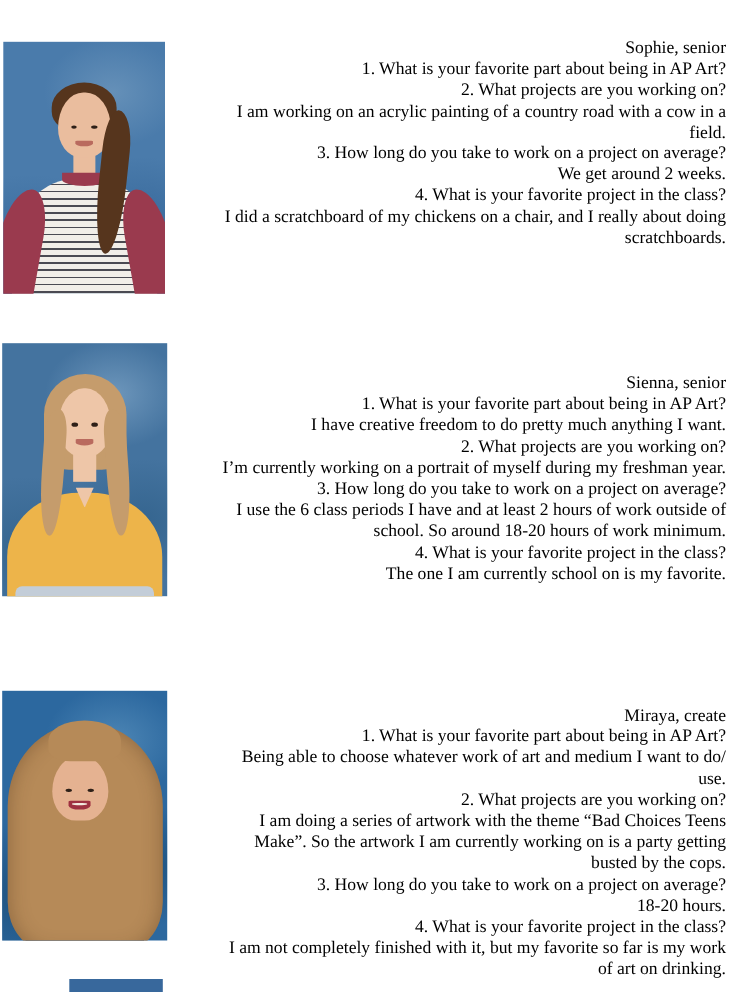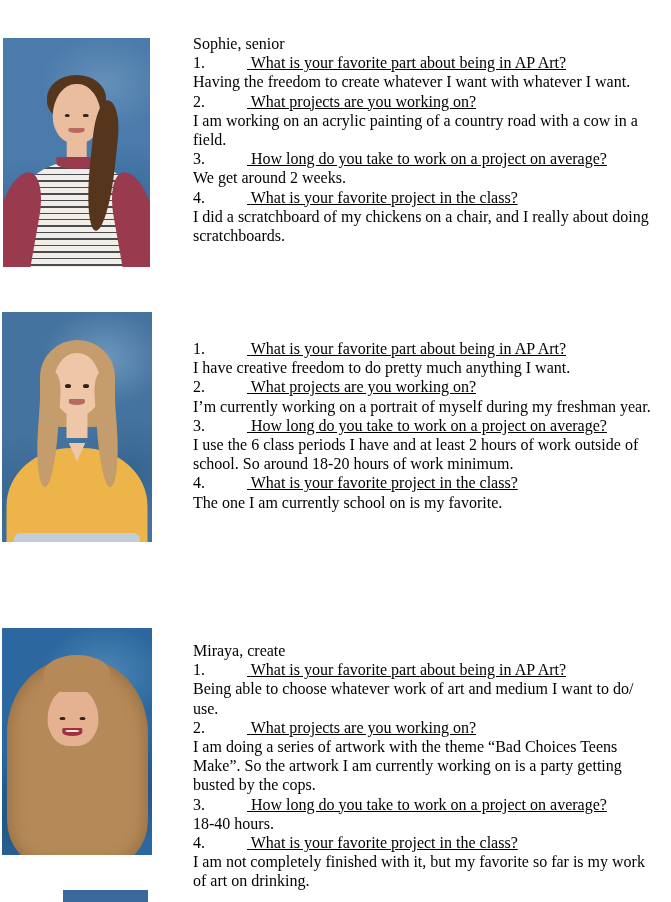--- a/index.html
+++ b/index.html
@@ -3,32 +3,33 @@
 <meta charset="utf-8">
 <style>
   html,body{margin:0;padding:0;background:#ffffff;}
   #page{
     position:relative;
     width:671px;height:902px;
     background:#ffffff;
     font-family:"Liberation Serif","DejaVu Serif",serif;
     color:#000000;
     overflow:hidden;
+    text-align:right;
   }
 
   
   .student-text{
     position:absolute;
     left:193px;
     width:467px;
     font-size:16px;
     line-height:19.2px;
     letter-spacing:0;
   }
-  .q-line{white-space:nowrap;text-decoration:underline;}
+  .q-line{white-space:nowrap;}
   .q-num{display:inline-block;width:54px;}
 
   
   .photo{
     position:absolute;
     overflow:hidden;
     background:
       radial-gradient(90px 70px at 68% 20%, var(--bg_light) 0%, rgba(0,0,0,0) 70%),
       radial-gradient(120px 90px at 16% 82%, var(--bg_dark) 0%, rgba(0,0,0,0) 75%),
       radial-gradient(100px 80px at 85% 70%, var(--bg_dark) 0%, rgba(0,0,0,0) 70%),
@@ -125,21 +126,20 @@
       </div>
       <div class="art hairfront"></div>
     </div>
     <div class="student-text" style="top: 34px;">
       <div class="name-line">Sophie, senior</div>
 
   <div class="q-line">
     <span class="q-num">1.</span>
     <span class="q-text">What is your favorite part about being in AP Art?</span>
   </div>
-  <div class="a-line">Having the freedom to create whatever I want with whatever I want.</div>
 
   <div class="q-line">
     <span class="q-num">2.</span>
     <span class="q-text">What projects are you working on?</span>
   </div>
   <div class="a-line">I am working on an acrylic painting of a country road with a cow in a field.</div>
 
   <div class="q-line">
     <span class="q-num">3.</span>
     <span class="q-text">How long do you take to work on a project on average?</span>
@@ -164,20 +164,21 @@
       <div class="art extraB"></div>
       <div class="art extraC"></div>
       <div class="art head">
         <div class="eye eyeL"></div>
         <div class="eye eyeR"></div>
         <div class="mouth"></div>
       </div>
       <div class="art hairfront"></div>
     </div>
     <div class="student-text" style="top: 339px;">
+      <div class="name-line">Sienna, senior</div>
 
   <div class="q-line">
     <span class="q-num">1.</span>
     <span class="q-text">What is your favorite part about being in AP Art?</span>
   </div>
   <div class="a-line">I have creative freedom to do pretty much anything I want.</div>
 
   <div class="q-line">
     <span class="q-num">2.</span>
     <span class="q-text">What projects are you working on?</span>
@@ -226,21 +227,21 @@
   <div class="q-line">
     <span class="q-num">2.</span>
     <span class="q-text">What projects are you working on?</span>
   </div>
   <div class="a-line">I am doing a series of artwork with the theme “Bad Choices Teens Make”. So the artwork I am currently working on is a party getting busted by the cops.</div>
 
   <div class="q-line">
     <span class="q-num">3.</span>
     <span class="q-text">How long do you take to work on a project on average?</span>
   </div>
-  <div class="a-line">18-40 hours.</div>
+  <div class="a-line">18-20 hours.</div>
 
   <div class="q-line">
     <span class="q-num">4.</span>
     <span class="q-text">What is your favorite project in the class?</span>
   </div>
   <div class="a-line">I am not completely finished with it, but my favorite so far is my work of art on drinking.</div>
 </div>
   </section>
   </div>
 

